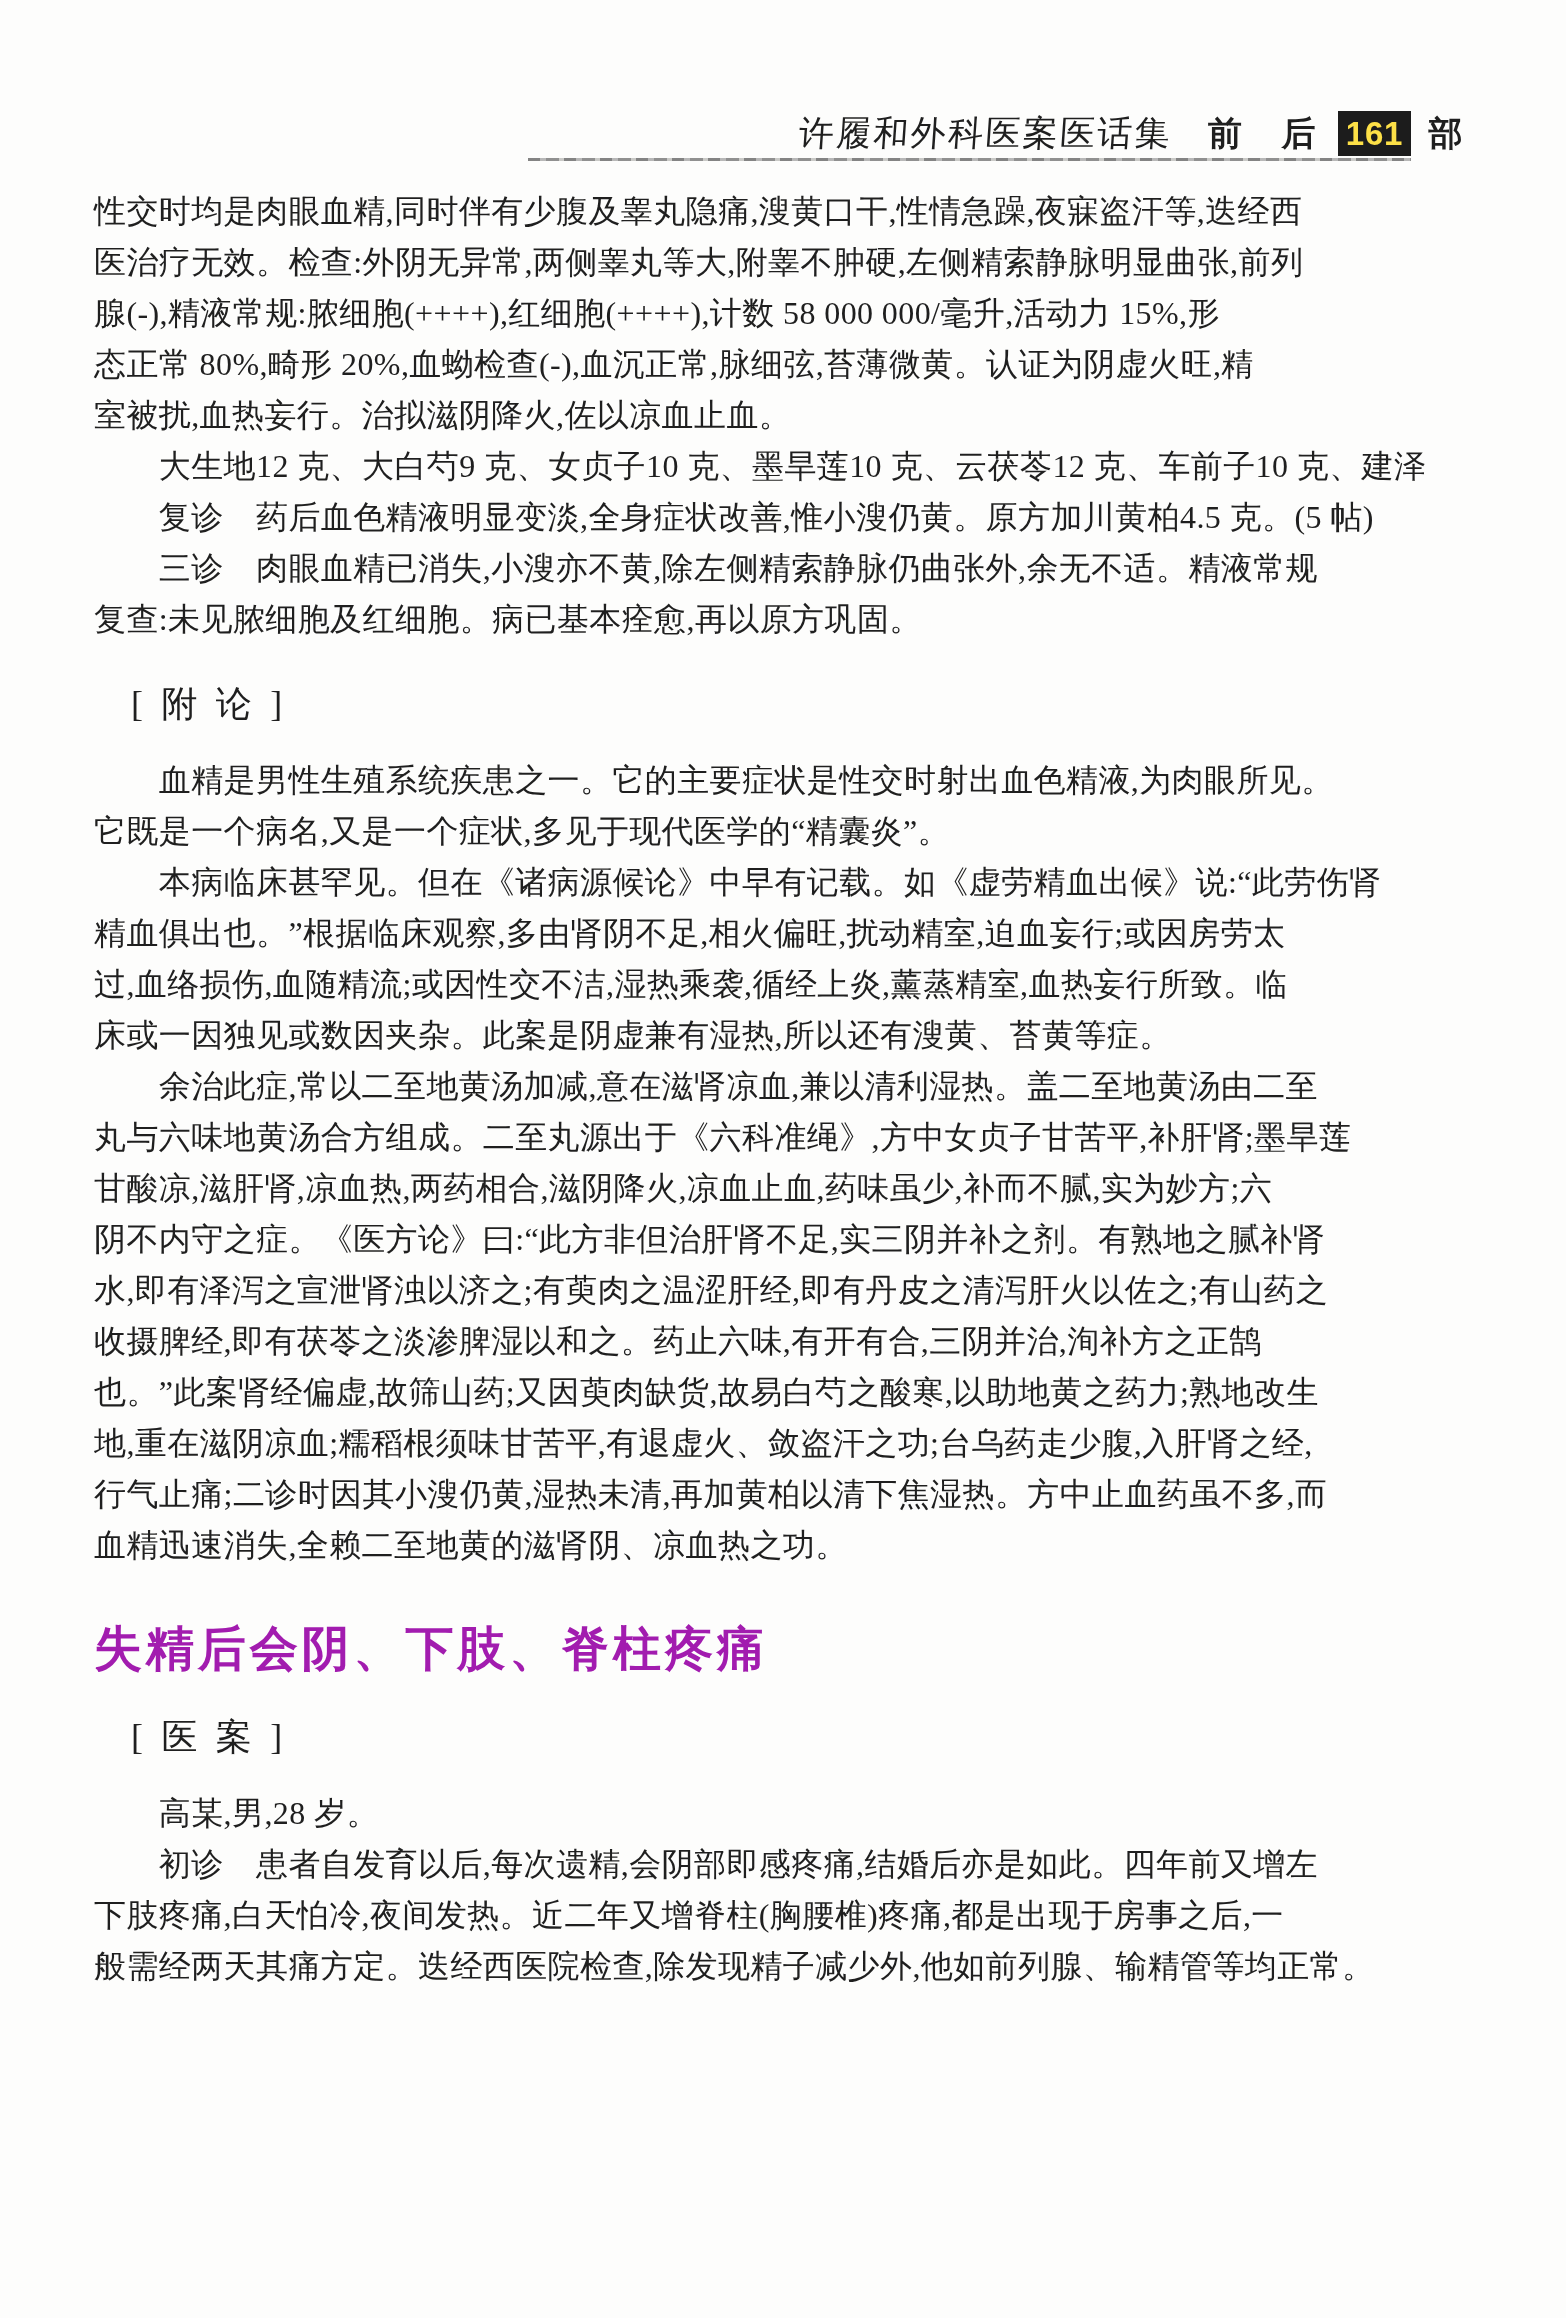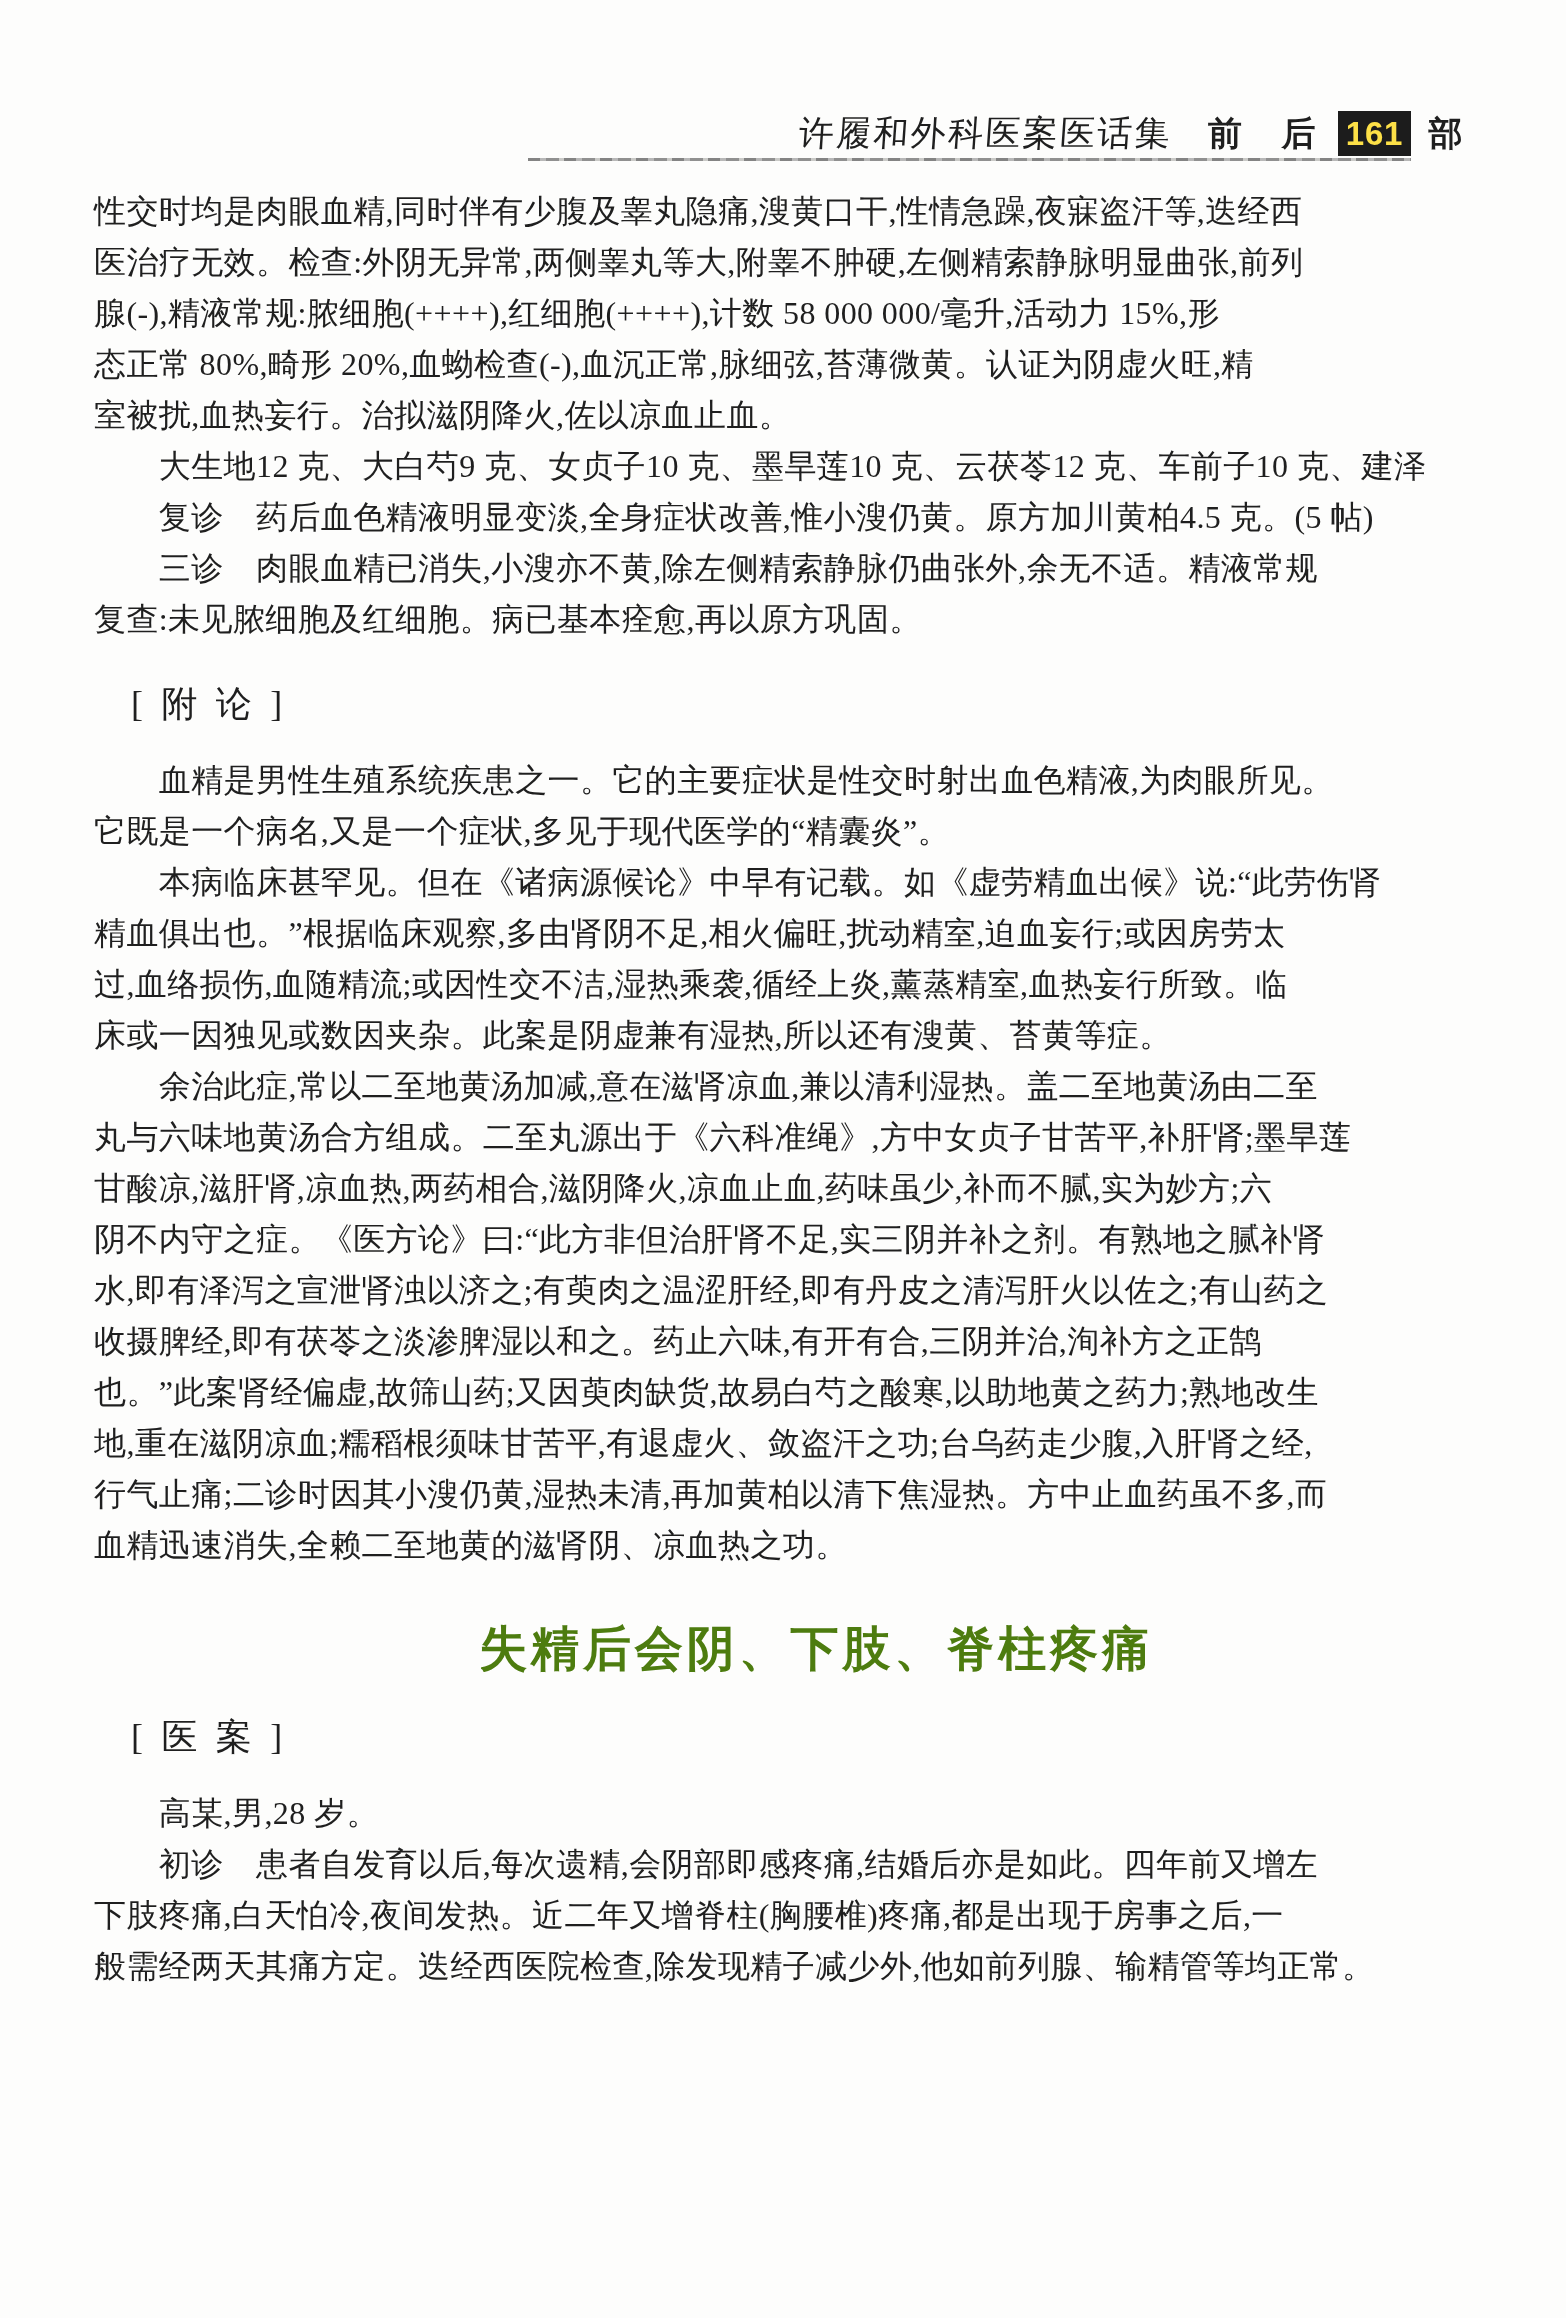--- a/index.html
+++ b/index.html
@@ -82,28 +82,27 @@
     height: 51px;
   }
   .section-label {
     font-size: 36px;
     letter-spacing: 4.7px;
     margin: 34px 0 25px 37px;
     height: 51px;
     line-height: 51px;
   }
   .chapter-title {
-    text-align: center;
     font-family: "Liberation Sans", "DejaVu Sans", sans-serif;
     font-weight: bold;
     font-size: 48px;
     letter-spacing: 3.9px;
     line-height: 59px;
     margin: 48px 0 9.3px 0;
-    color: #4d7c0f;
+    color: #a21caf;
   }
 </style>
 </head>
 <body>
 
 <div class="page">
 
   <div class="header">
     <span class="book-title">许履和外科医案医话集</span>
     <span class="section-part">前 后 阴 部</span>

